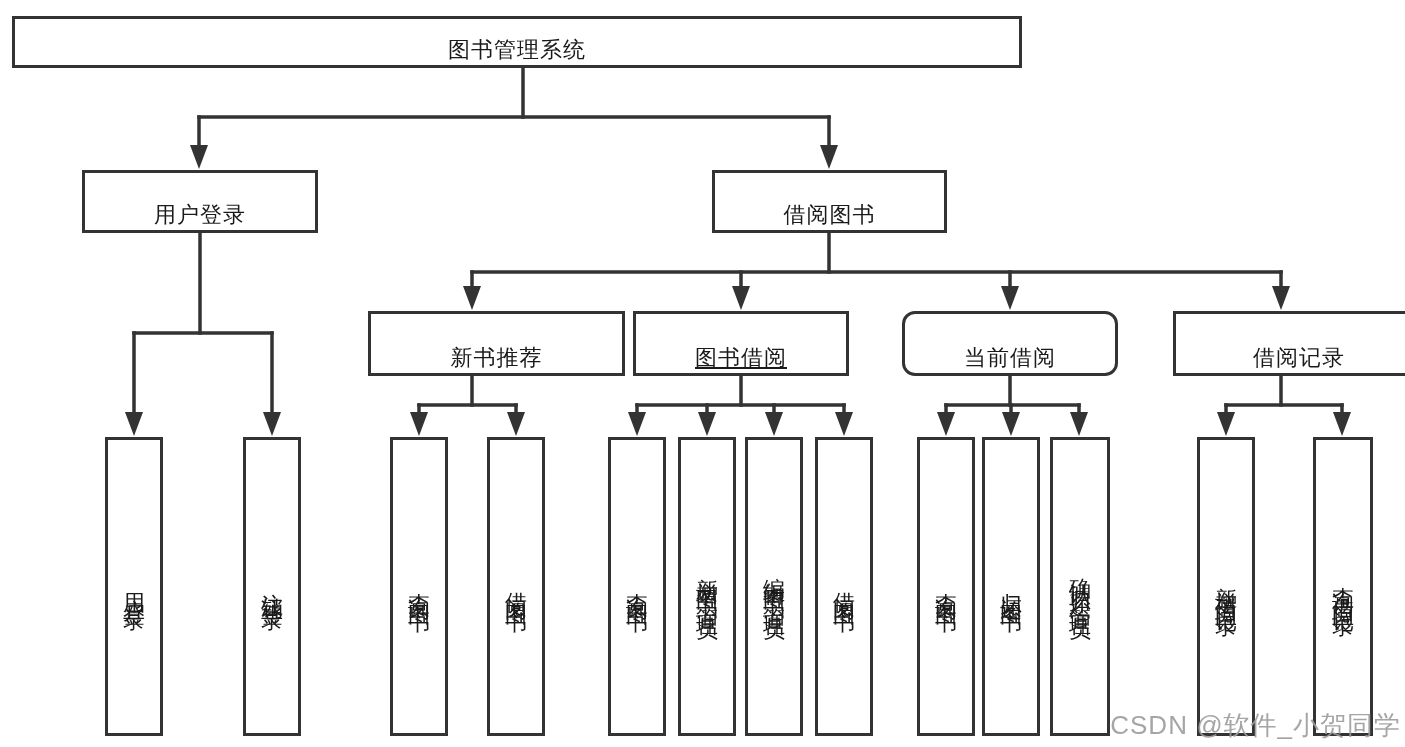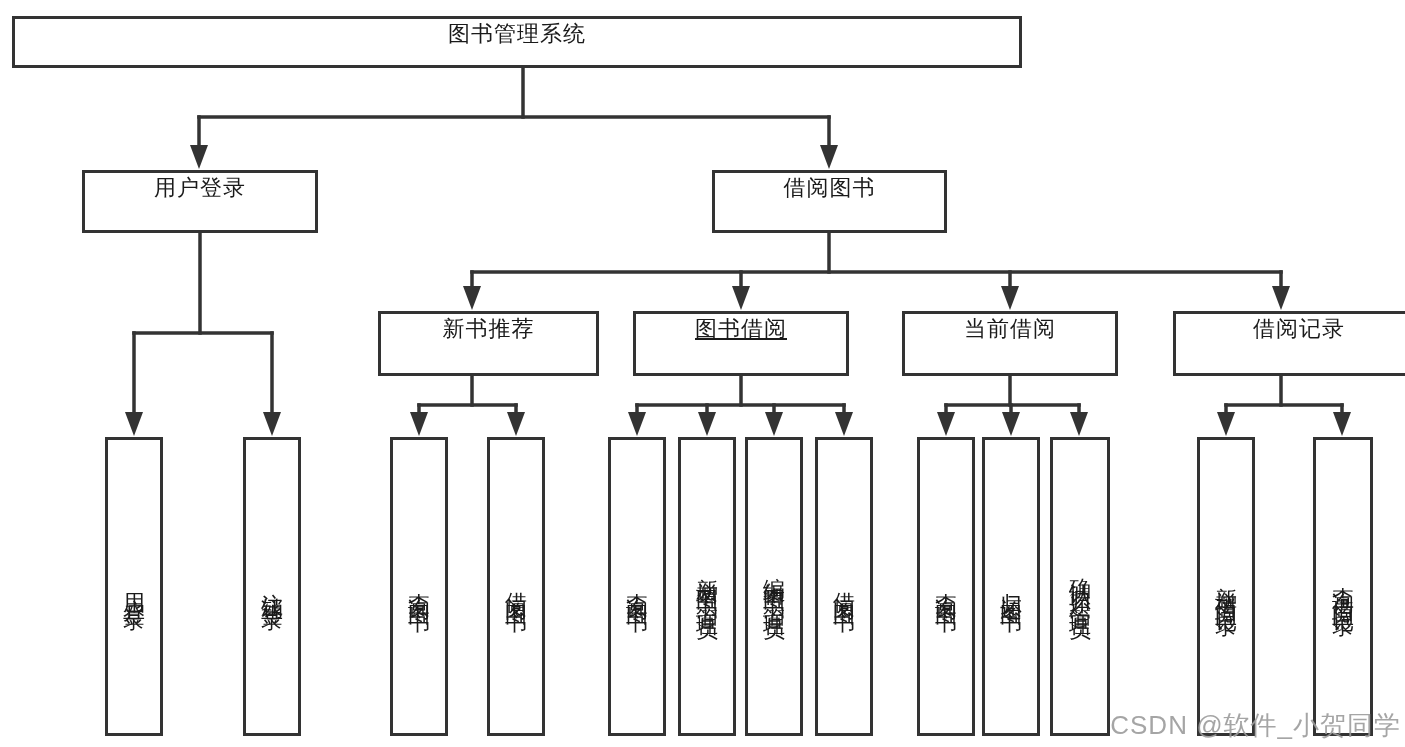--- a/index.html
+++ b/index.html
@@ -21,21 +21,21 @@
     top: 0;
     width: 1405px;
     height: 747px;
   }
   .h-box {
     position: absolute;
     box-sizing: border-box;
     border: 3px solid #333333;
     background: #ffffff;
     display: flex;
-    align-items: flex-start;
+    align-items: flex-end;
     justify-content: center;
     font-size: 22px;
     letter-spacing: 1px;
     color: #1a1a1a;
     z-index: 2;
   }
   .v-box {
     position: absolute;
     box-sizing: border-box;
     top: 437px;
@@ -133,27 +133,27 @@
     <span>图书管理系统</span>
   </div>
 
   <div class="h-box" style="left:82px; top:170px; width:236px; height:63px;">
     <span>用户登录</span>
   </div>
   <div class="h-box" style="left:712px; top:170px; width:235px; height:63px;">
     <span>借阅图书</span>
   </div>
 
-  <div class="h-box" style="left:378px; top:311px; width:221px; height:65px;">
+  <div class="h-box" style="left:368px; top:311px; width:257px; height:65px;">
     <span>新书推荐</span>
   </div>
   <div class="h-box" style="left:633px; top:311px; width:216px; height:65px;text-decoration:underline;">
     <span>图书借阅</span>
   </div>
-  <div class="h-box" style="left:902px; top:311px; width:216px; height:65px;">
+  <div class="h-box" style="left:902px; top:311px; width:216px; height:65px;border-radius:13px;">
     <span>当前借阅</span>
   </div>
   <div class="h-box" style="left:1173px; top:311px; width:252px; height:65px;">
     <span>借阅记录</span>
   </div>
 
   <div class="v-box" style="left:105px;">
     <span>用户登录</span>
   </div>
   <div class="v-box" style="left:243px;">

